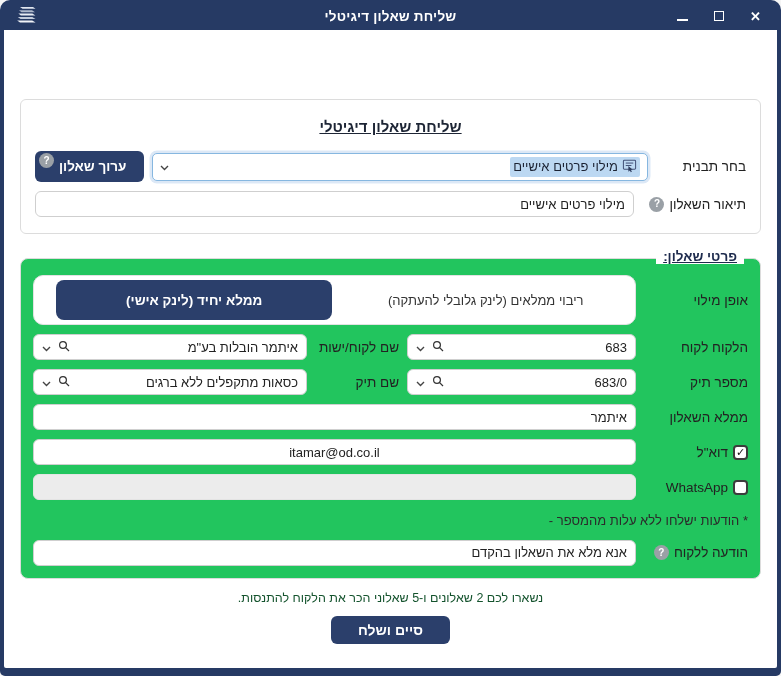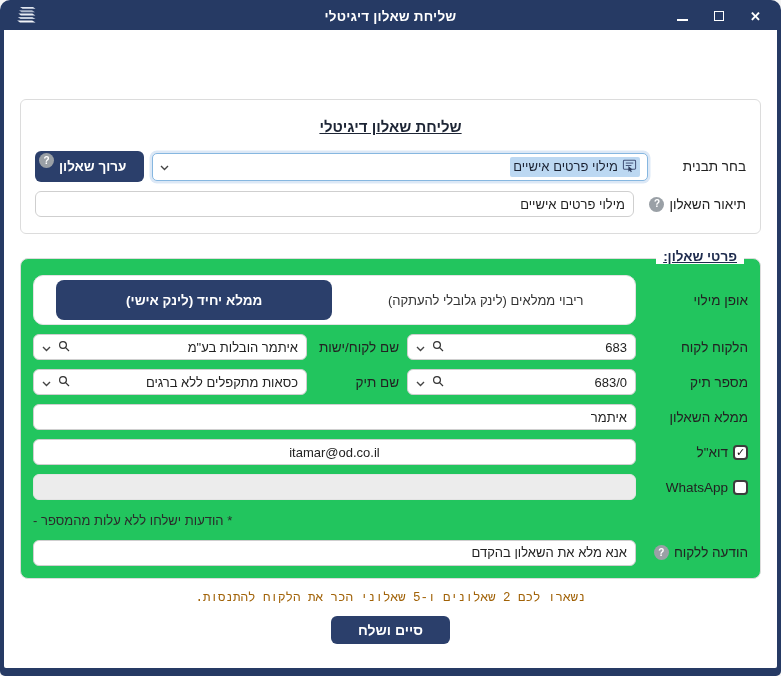--- a/index.html
+++ b/index.html
@@ -118,23 +118,23 @@
   }
   .lbl2{flex:0 0 84px;font-size:13.5px;}
 
   
   .checkbox{
     width:15px;height:15px;border:2px solid #3c3c3c;border-radius:4px;background:#fff;
     display:inline-flex;align-items:center;justify-content:center;flex:0 0 15px;
     font-size:11px;font-weight:700;color:#111;line-height:1;cursor:pointer;
   }
 
-  .free-note{margin:12px 0 2px;text-align:left;font-size:13px;color:#2b2b2b;line-height:1.45;}
-
-  .remaining-note{text-align:center;font-size:12.5px;color:#a16207;margin-top:12px;font-family:Liberation Mono, monospace;}
+  .free-note{margin:12px 0 2px;text-align:right;font-size:13px;color:#2b2b2b;line-height:1.45;}
+
+  .remaining-note{text-align:center;font-size:12.5px;color:#14532d;margin-top:12px;}
 
   .submit-btn{
     display:block;margin:11px auto 0;background:#2b3f6b;color:#fff;border:none;
     border-radius:6px;height:28px;padding:0 27px;font-size:14px;font-weight:700;
     cursor:pointer;font-family:inherit;
   }
 </style>
 </head>
 <body>
 

